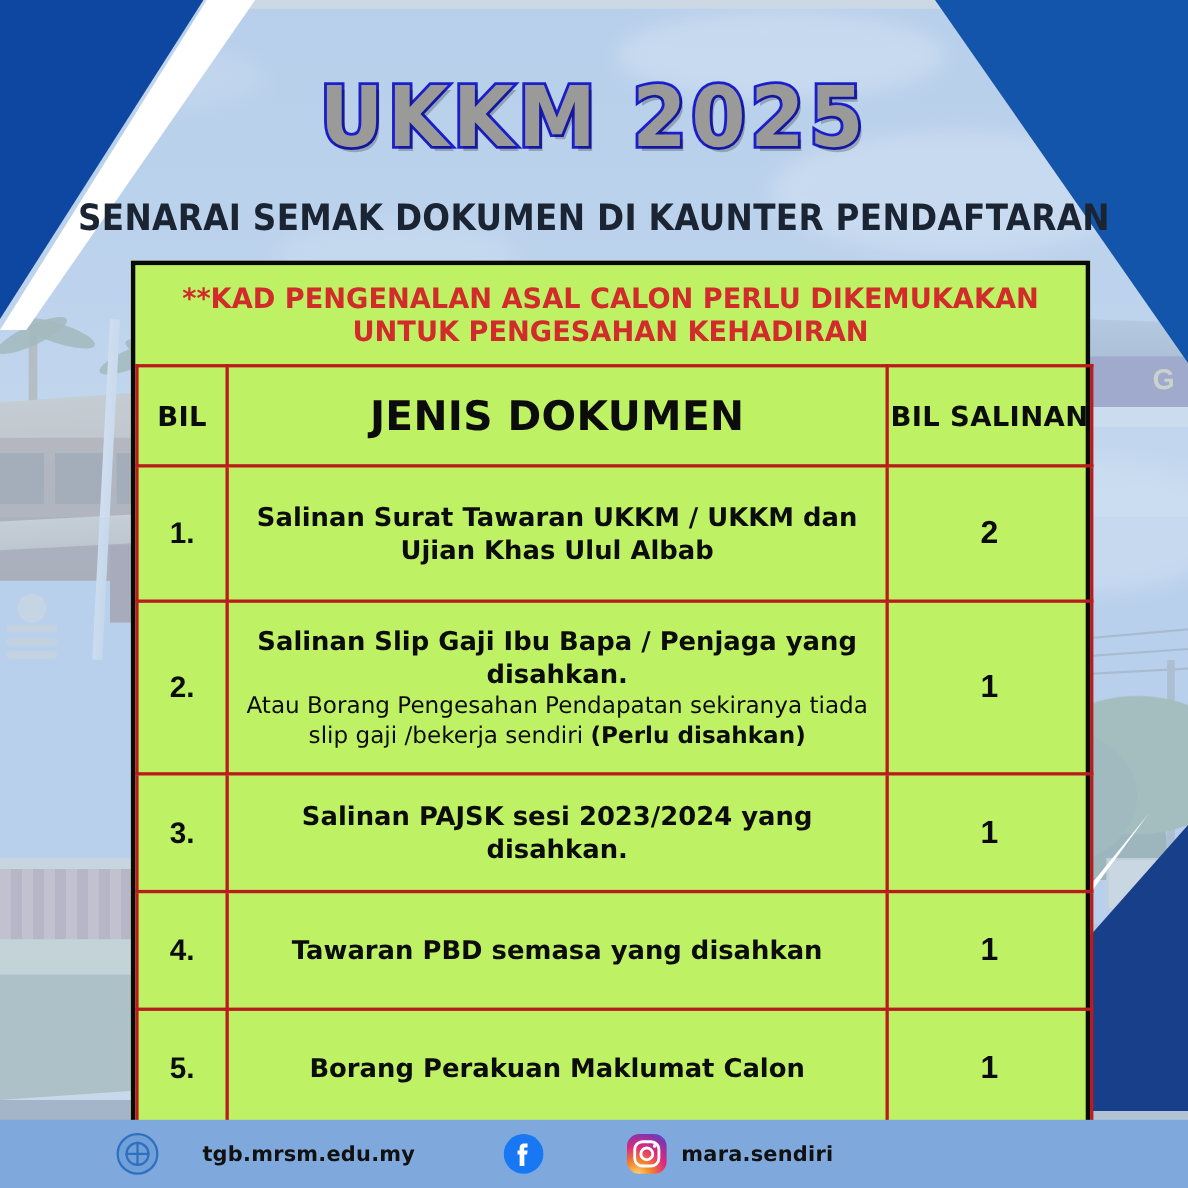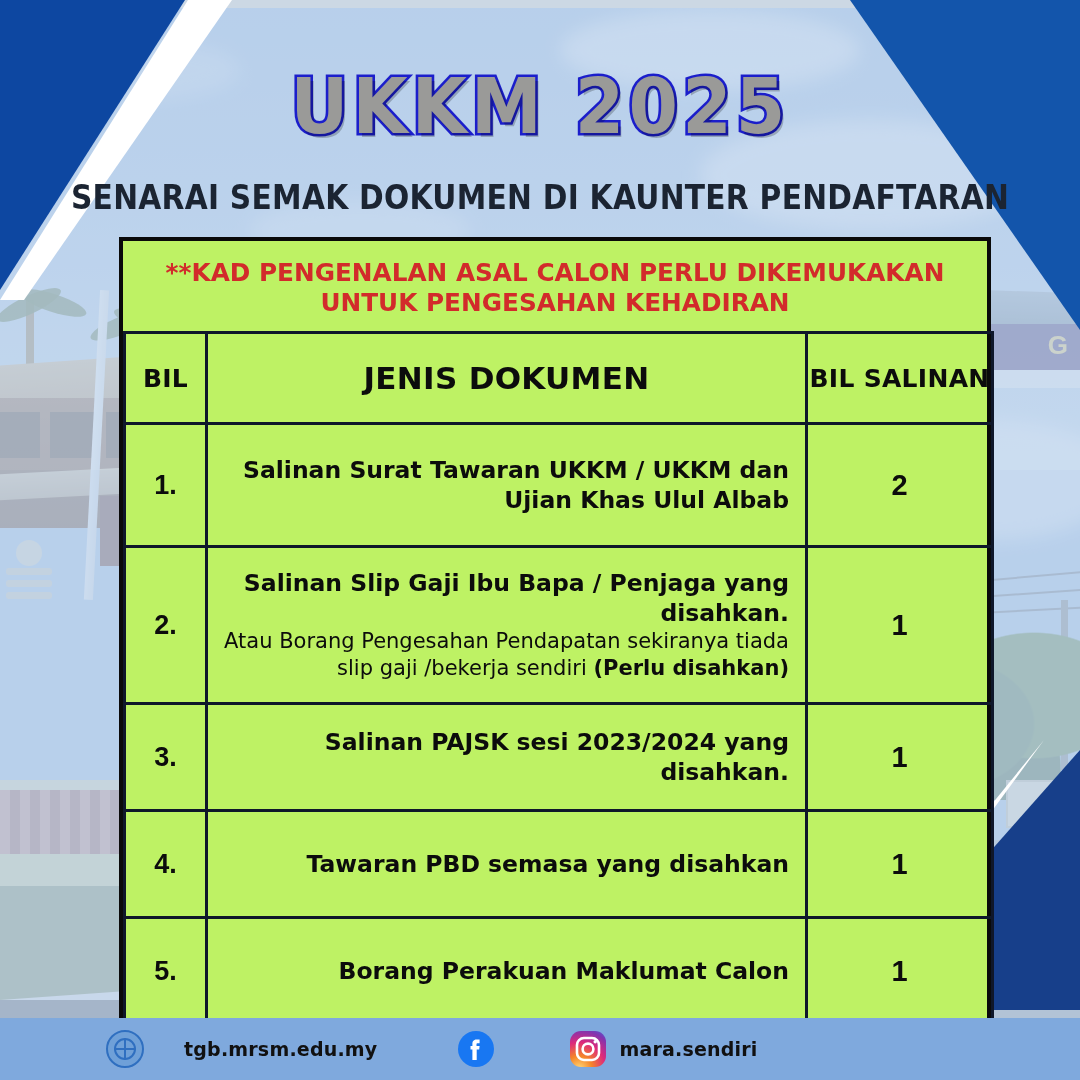--- a/index.html
+++ b/index.html
@@ -115,30 +115,30 @@
   }
   .notice{
     padding:16px 22px 14px 22px;text-align:center;
     color:#d22b2b;font-weight:bold;font-size:25.5px;line-height:1.18;
     font-family:"DejaVu Sans",sans-serif;transform:scaleX(.97);
   }
   table{width:100%;border-collapse:collapse;table-layout:fixed;}
   col.c-bil{width:82px;}
   col.c-doc{width:600px;}
   col.c-sal{width:186px;}
-  th,td{border:3px solid #0f172a;color:#0c0c0c;}
+  th,td{border:3px solid #b91c1c;color:#0c0c0c;}
   thead th{
-    height:86px;font-size:31px;font-weight:bold;letter-spacing:.3px;
+    height:86px;font-size:37px;font-weight:bold;letter-spacing:.3px;
     font-family:"DejaVu Sans",sans-serif;
   }
   th.h-bil,th.h-sal{font-size:25px;}
   td.bil{font-size:27px;font-weight:bold;text-align:center;}
   td.sal{font-size:29px;font-weight:bold;text-align:center;}
   td.doc{
-    text-align:right;padding:10px 16px;font-size:23.5px;font-weight:bold;
+    text-align:center;padding:10px 16px;font-size:23.5px;font-weight:bold;
     line-height:1.28;font-family:"DejaVu Sans",sans-serif;
   }
   td.doc .sub{display:block;font-weight:normal;font-size:21px;line-height:1.3;}
   td.doc .sub b{font-weight:bold;}
   tr.r1 td{height:100px;}
   tr.r2 td{height:134px;}
   tr.r3 td{height:84px;}
   tr.r4 td{height:84px;}
   tr.r5 td{height:84px;}
   tr.r6 td{height:92px;}

